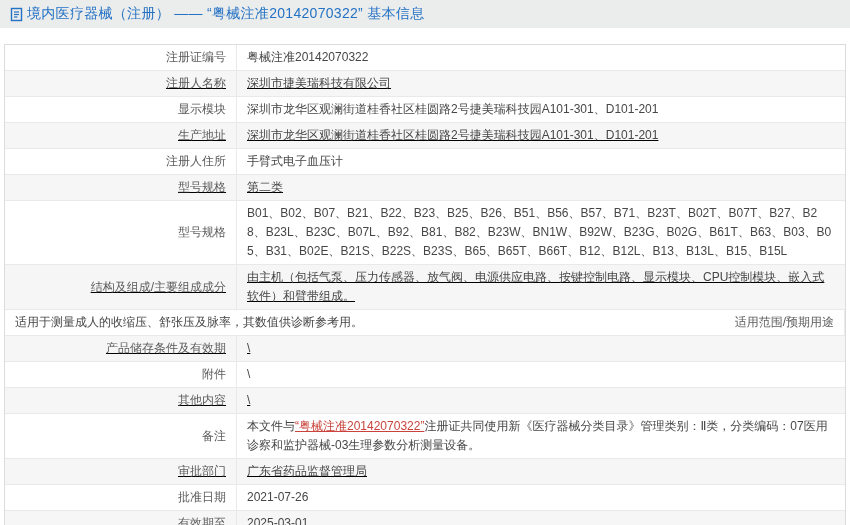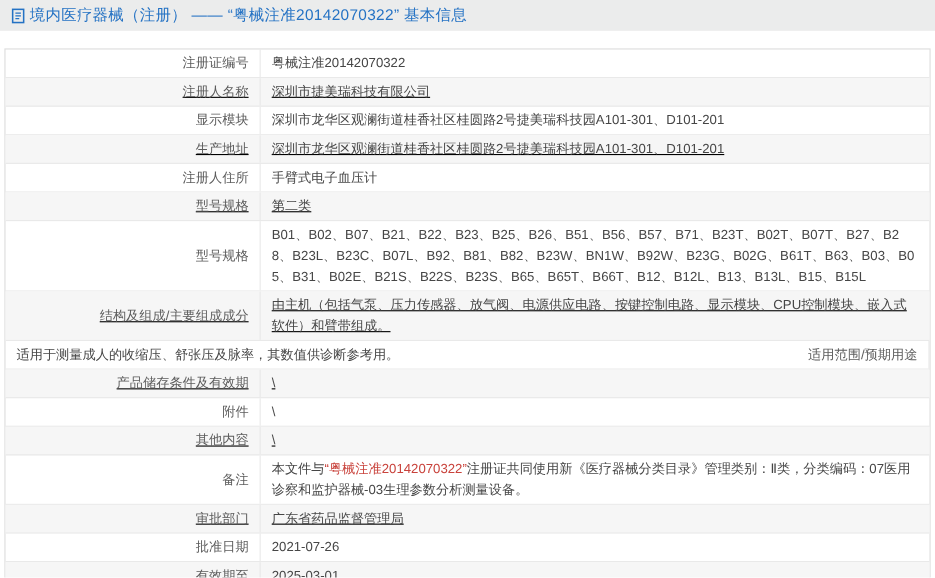--- a/index.html
+++ b/index.html
@@ -32,21 +32,21 @@
   .row.alt{background:var(--alt-bg);text-decoration:underline;}
   .cell{padding:3px 10px;font-size:12px;line-height:19px;}
   .label-cell{
     width:232px;flex:0 0 232px;text-align:left;color:var(--label-color);
     border-right:1px solid var(--row-border);
     display:flex;align-items:center;justify-content:flex-end;gap:3px;
   }
   .value-cell{flex:1;color:var(--value-color);display:flex;align-items:flex-start;
     flex-wrap:wrap;word-break:break-all;}
   .value-cell .inner{width:100%;}
-  .hl{color:var(--highlight-red);}
+  .hl{color:var(--highlight-red);text-decoration:underline;}
 </style>
 </head>
 <body>
 
 <div class="page-header">
   <span class="doc-icon">
     <svg width="13" height="15" viewBox="0 0 13 15">
       <rect x="1.5" y="1.5" width="10" height="12" fill="none" stroke="#2472c4" stroke-width="1.4"></rect>
       <line x1="4" y1="5" x2="9" y2="5" stroke="#2472c4" stroke-width="1.2"></line>
       <line x1="4" y1="7.5" x2="9" y2="7.5" stroke="#2472c4" stroke-width="1.2"></line>

